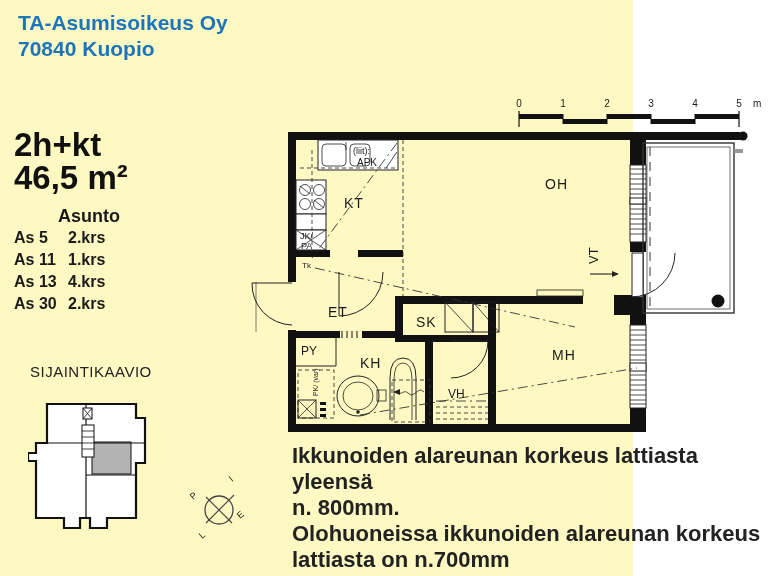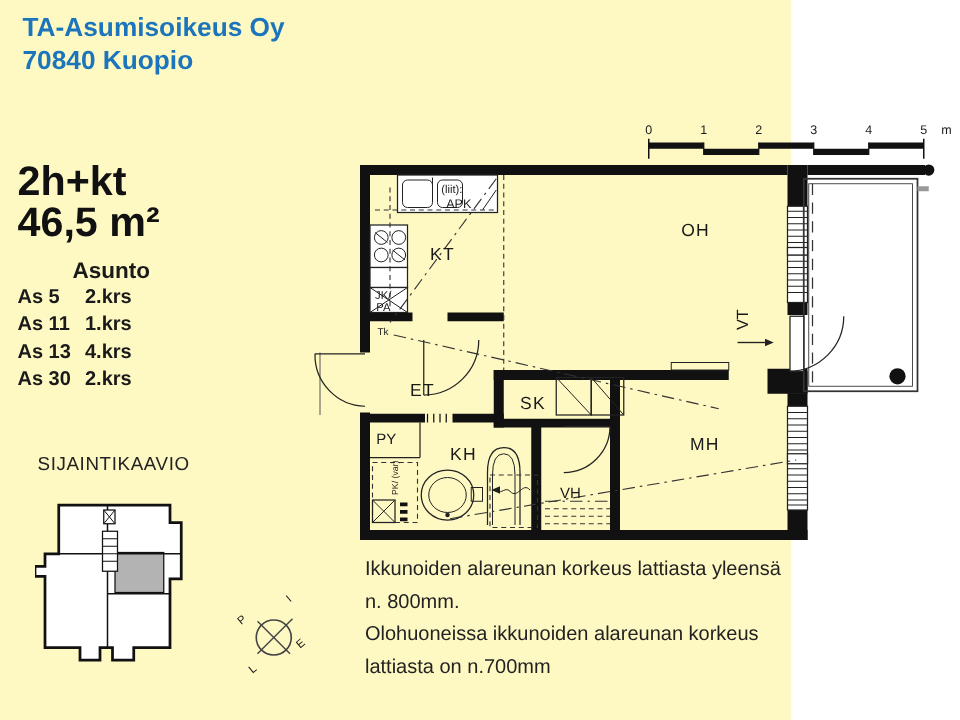--- a/index.html
+++ b/index.html
@@ -14,21 +14,21 @@
   .unit-heading { font-size:18px; font-weight:bold; margin-top:11px; line-height:22px;margin-left:44px; }
   .unit-row { font-size:16px; font-weight:bold; line-height:22px; display:flex; }
   .unit-row .u { width:54px; }
 
   .loc-title { position:absolute; left:30px; top:363px; font-size:15px; font-weight:400; letter-spacing:.5px; color:#222; }
   .loc-svg { position:absolute; left:28px; top:395px; }
 
   .plan-svg { position:absolute; left:240px; top:90px; }
   .compass-svg { position:absolute; left:186px; top:471px; }
 
-  .notes { position:absolute; left:292px; top:443px; width:470px; font-size:16px; line-height:26px; color:#222; }
+  .notes { position:absolute; left:292px; top:443px; width:470px; font-size:22px; line-height:26px; color:#222;font-weight:bold; }
 
   svg text { font-family:"Liberation Sans", sans-serif; fill:#1a1a1a; }
   .wall { fill:#111; stroke:none; }
   .thin { fill:none; stroke:#222; stroke-width:1; }
   .thin8 { fill:none; stroke:#222; stroke-width:.8; }
   .dash { fill:none; stroke:#333; stroke-width:.9; stroke-dasharray:4,3; }
   .dashdot { fill:none; stroke:#333; stroke-width:.9; stroke-dasharray:10,4,2,4; }
   .rlabel { font-size:14px; letter-spacing:1px; }
   .slabel { font-size:10px; }
 </style>

